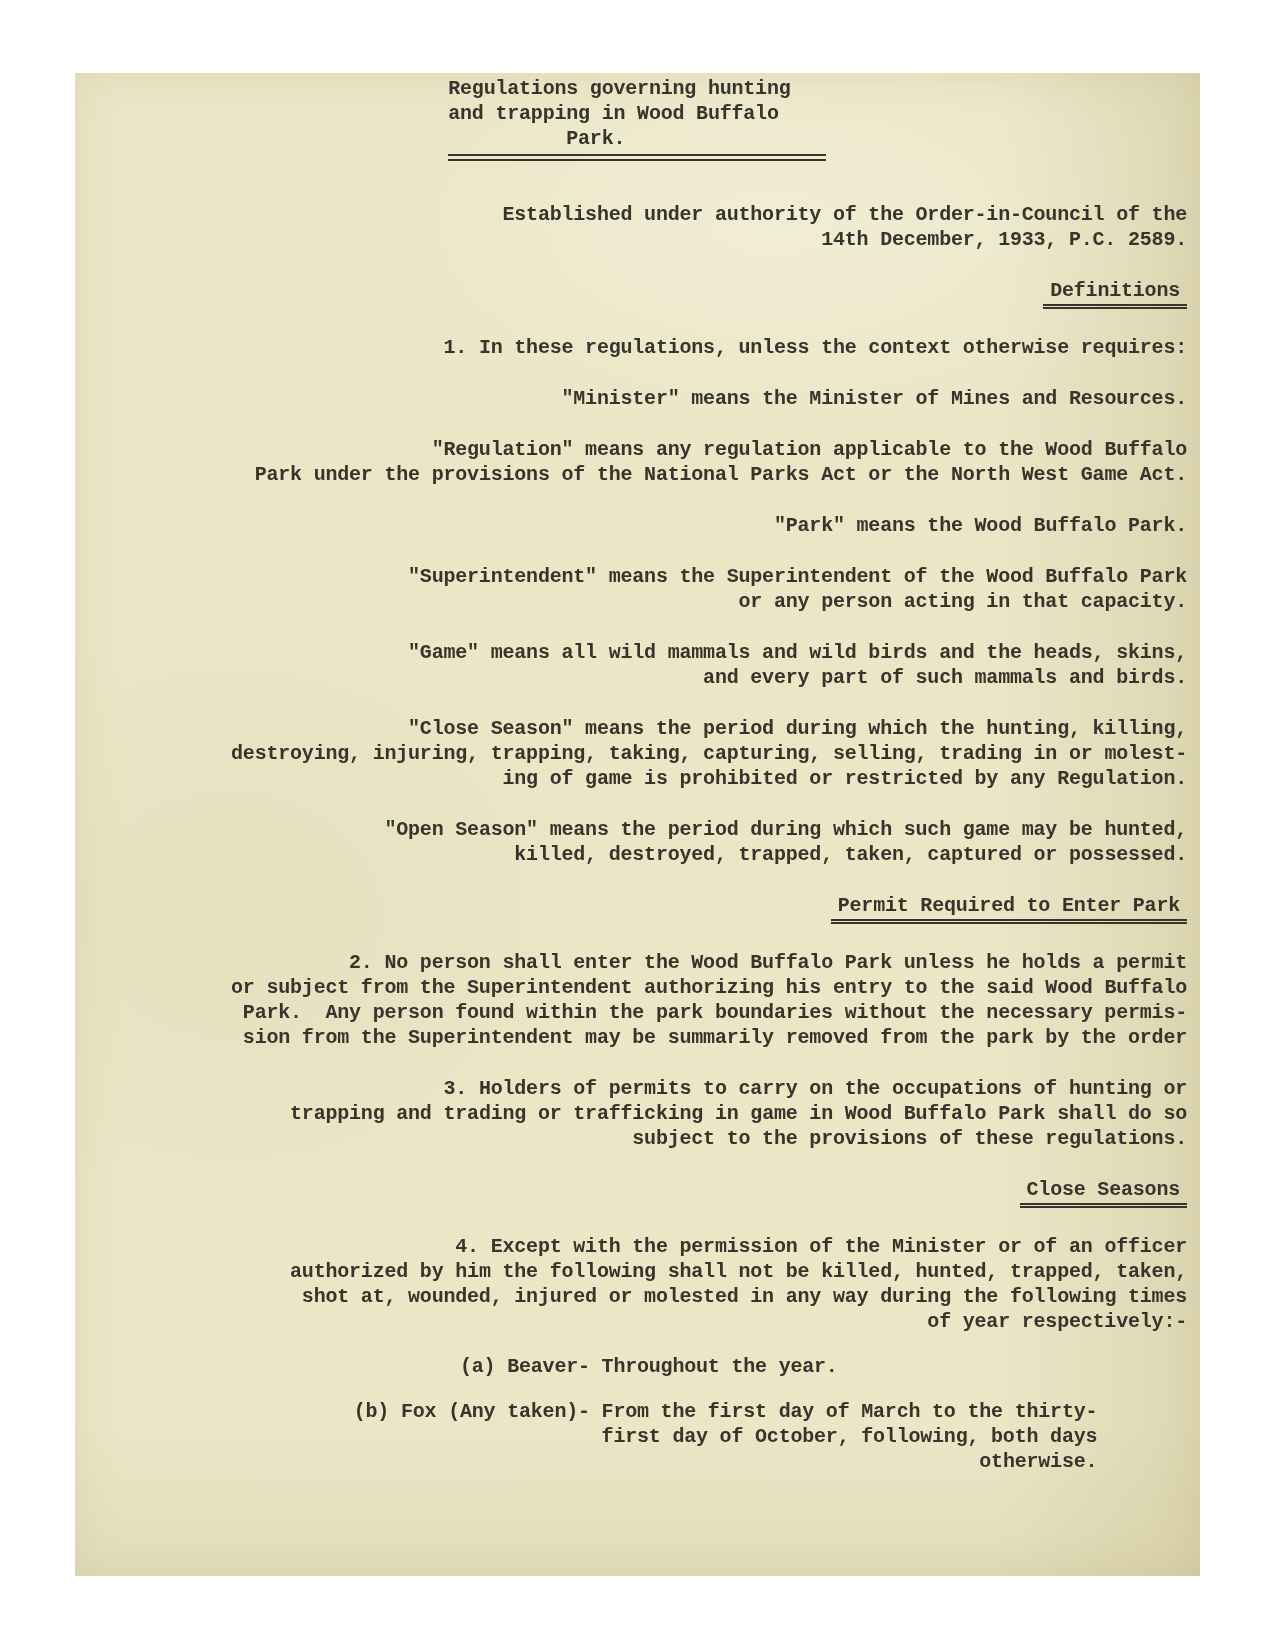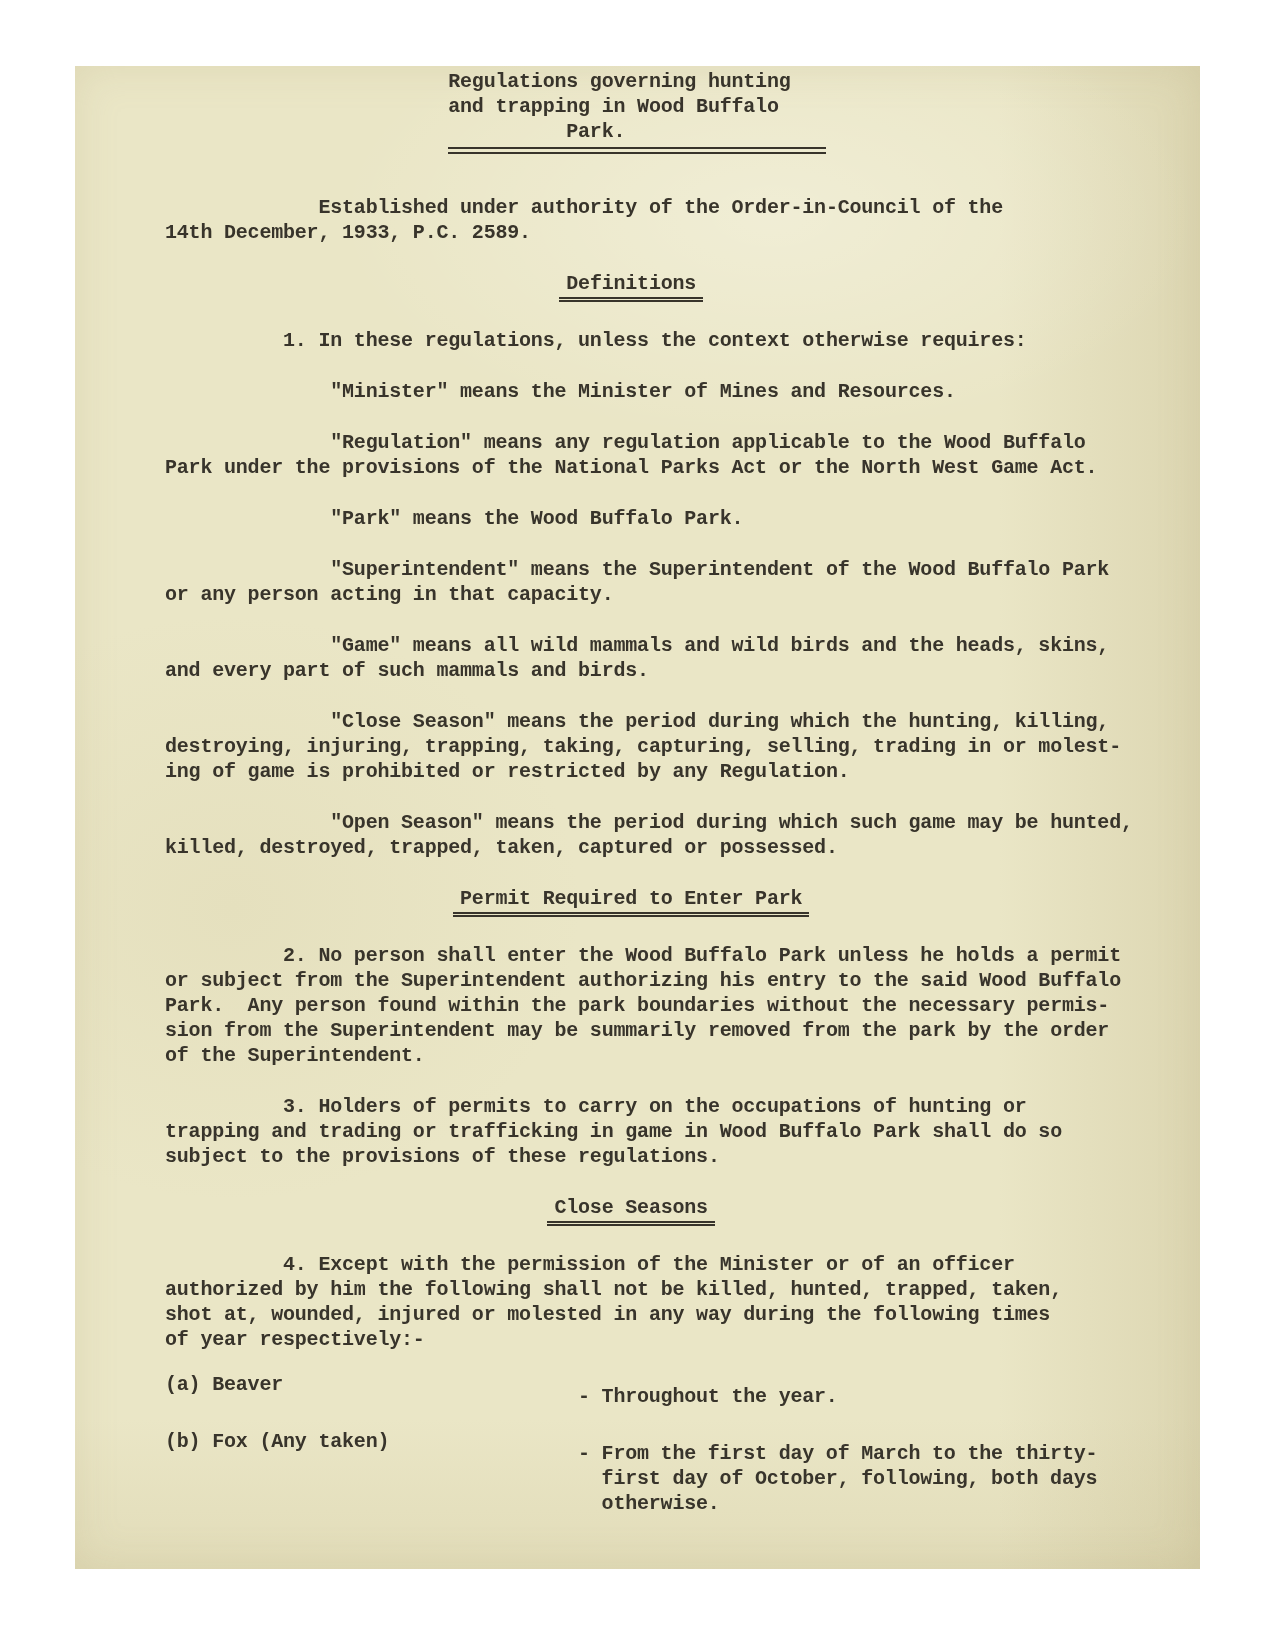--- a/index.html
+++ b/index.html
@@ -5,60 +5,60 @@
   html, body { margin: 0; padding: 0; }
   body {
     width: 1275px; height: 1650px;
     background: #ffffff;
     overflow: hidden;
     position: relative;
     font-family: "Liberation Mono", "DejaVu Sans Mono", monospace;
   }
   .paper {
     position: absolute;
-    left: 75px; top: 66px;
+    left: 75px; top: 73px;
     width: 1125px; height: 1503px;
     background-color: #eae6c6;
     background-image:
       radial-gradient(ellipse 620px 320px at 62% 10%, rgba(255,255,248,0.30), rgba(255,255,248,0) 70%),
       radial-gradient(ellipse 500px 420px at 14% 56%, rgba(203,193,148,0.16), rgba(203,193,148,0) 70%),
       linear-gradient(to right, rgba(206,196,150,0) 82%, rgba(186,174,126,0.28) 100%),
       linear-gradient(to bottom, rgba(206,196,150,0) 90%, rgba(196,185,138,0.22) 100%);
     box-shadow: inset 0 0 42px rgba(178,166,118,0.22);
   }
   #content {
     position: absolute;
     left: 90px; top: 3px;
     width: 1022px;
     font-size: 20px;
     font-weight: bold;
     line-height: 25px;
     letter-spacing: -0.2px;
     color: #38342b;
   }
   .line { white-space: pre; }
-  .block { margin-top: 26px; }
+  .block { margin-top: 26px; text-align: right; }
   .title-block { margin: 0; }
   .title-block + .block { margin-top: 41px; }
   .title-rule {
     margin-left: 283px;
     margin-top: 3px;
     width: 378px;
     height: 0;
     border-bottom: 7px double #38342b;
   }
   .h-text { display: inline-block; }
   .underlined {
     border-bottom: 5px double #38342b;
     padding: 0 7px 1px 7px;
     margin-left: -7px;
   }
   .item-row { display: flex; margin-top: 20px; }
   .item-label { width: 413px; flex: none; white-space: pre; }
-  .item-desc { flex: none; margin-top: 12px; }
+  .item-desc { flex: none; }
 </style>
 </head>
 <body>
 
 <div class="paper">
   <div id="content">
       <div class="title-block">
         <div class="line">                        Regulations governing hunting</div>
         <div class="line">                        and trapping in Wood Buffalo</div>
         <div class="line">                                  Park.</div>
@@ -102,21 +102,20 @@
         <div class="line">killed, destroyed, trapped, taken, captured or possessed.</div>
       </div>
       <div class="block heading-block">
         <div class="line">                         <span class="h-text underlined">Permit Required to Enter Park</span></div>
       </div>
       <div class="block para">
         <div class="line">          2. No person shall enter the Wood Buffalo Park unless he holds a permit</div>
         <div class="line">or subject from the Superintendent authorizing his entry to the said Wood Buffalo</div>
         <div class="line">Park.  Any person found within the park boundaries without the necessary permis-</div>
         <div class="line">sion from the Superintendent may be summarily removed from the park by the order</div>
-        <div class="line">of the Superintendent.</div>
       </div>
       <div class="block para">
         <div class="line">          3. Holders of permits to carry on the occupations of hunting or</div>
         <div class="line">trapping and trading or trafficking in game in Wood Buffalo Park shall do so</div>
         <div class="line">subject to the provisions of these regulations.</div>
       </div>
       <div class="block heading-block">
         <div class="line">                                 <span class="h-text underlined">Close Seasons</span></div>
       </div>
       <div class="block para">

